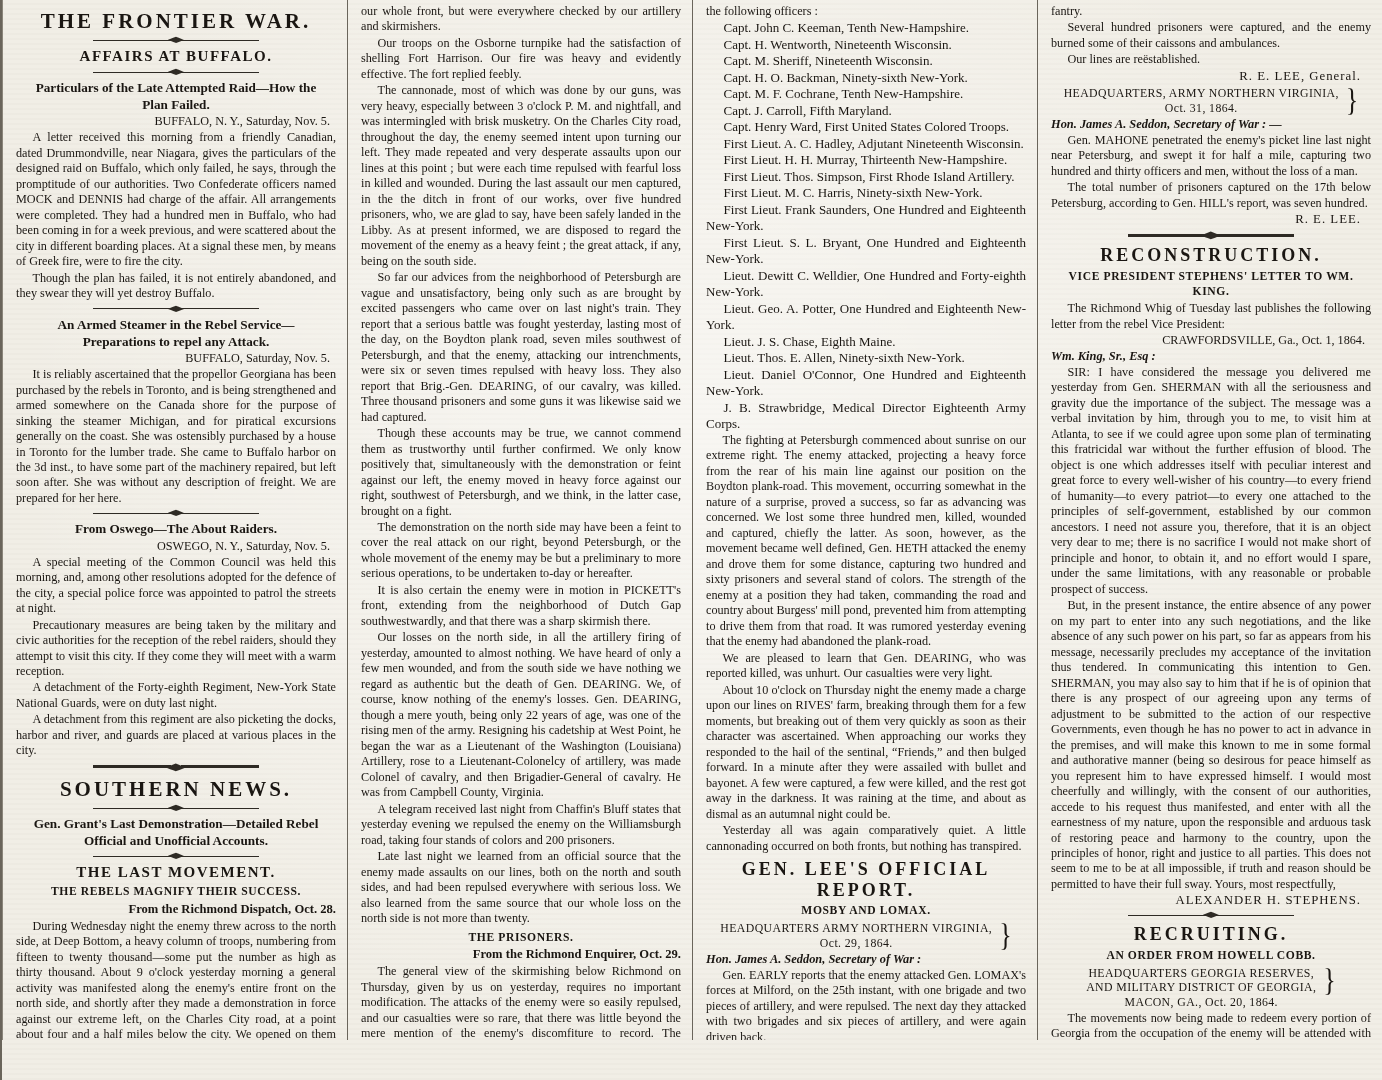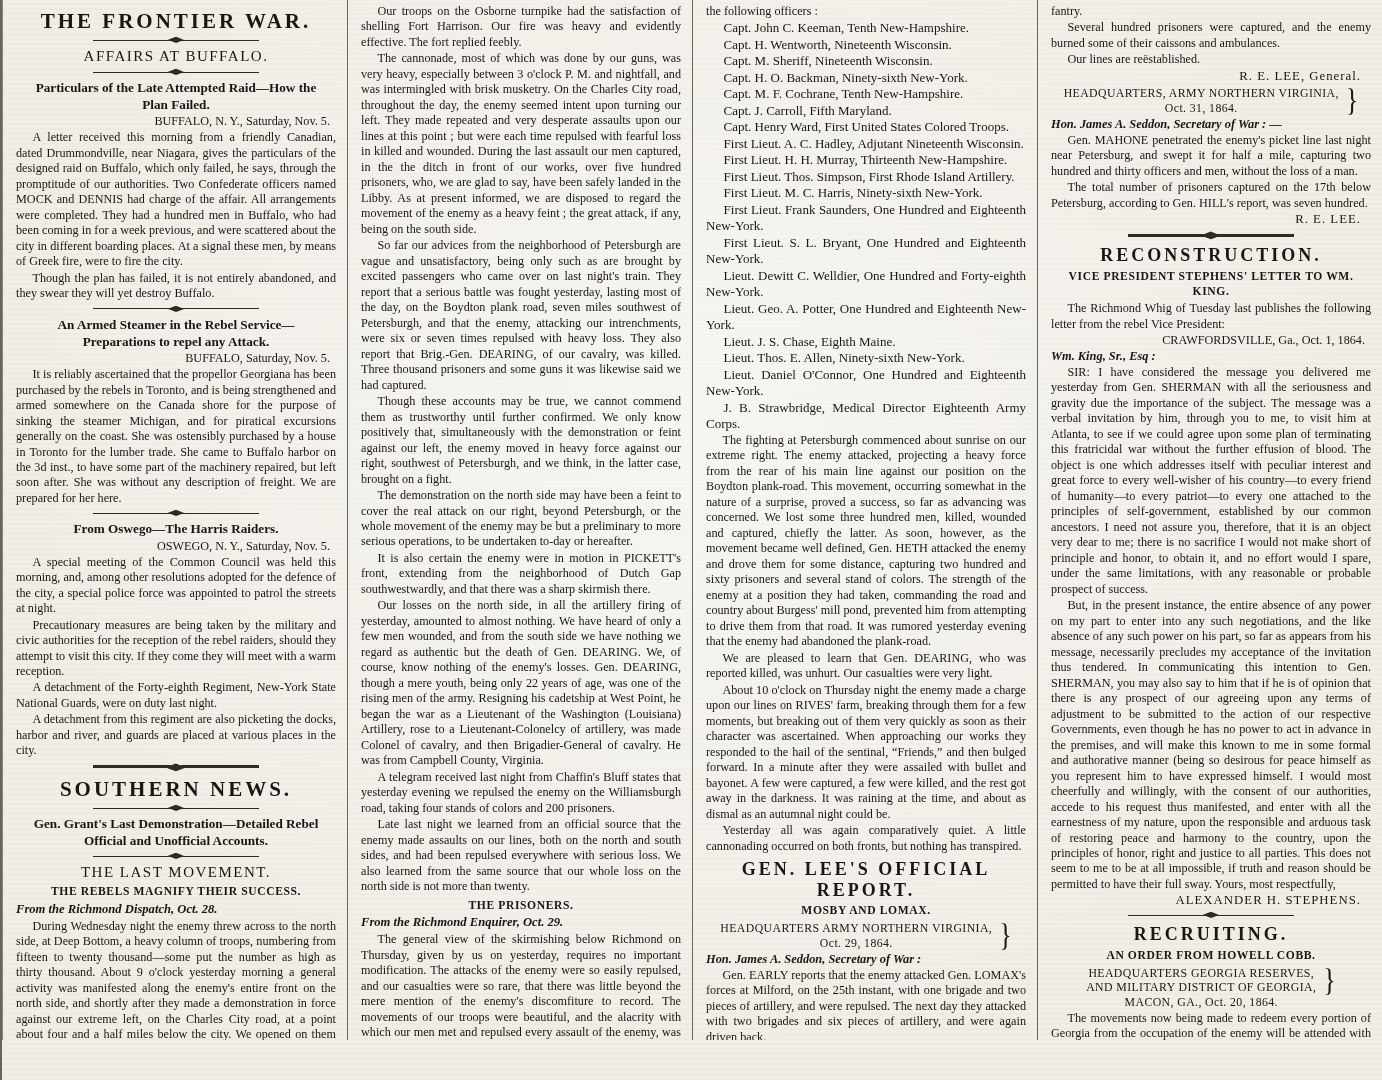--- a/index.html
+++ b/index.html
@@ -11,25 +11,25 @@
       repeating-linear-gradient(0deg, rgba(90,80,60,.025) 0 2px, rgba(0,0,0,0) 2px 5px);
     color:#1a1612;
     font-family:"Liberation Serif","DejaVu Serif",serif;
     display:grid;grid-template-columns:1fr 1fr 1fr 1fr;
     box-sizing:border-box;border-left:2px solid #6a655b;
   }
   .col{box-sizing:border-box;overflow:hidden;padding:4px 11px 0 13px;border-left:1px solid #6a655b;height:1040px;}
   .col:first-child{border-left:1px solid #8a857a;}
   
   .h-lg{font-size:21px;font-weight:bold;text-align:center;letter-spacing:3px;margin:5px 0 2px;line-height:1.15;}
-  .h-md{font-size:15px;font-weight:normal;text-align:center;letter-spacing:1.5px;margin:3px 0 1px;line-height:1.2;}
+  .h-md{font-size:15px;font-weight:bold;text-align:center;letter-spacing:1.5px;margin:3px 0 1px;line-height:1.2;}
   .h-sm{font-size:11.6px;font-weight:bold;text-align:center;letter-spacing:.6px;margin:4px 0 2px;line-height:1.25;}
   .crosshead{font-size:13.2px;font-weight:bold;text-align:center;margin:3px 6px 1px;line-height:1.3;}
   .dateline{font-size:12.2px;text-align:right;margin:0 6px 1px 0;}
-  .source{font-size:12.6px;font-style:italic;font-weight:bold;text-align:left;margin:1px 0 2px;}
+  .source{font-size:12.6px;font-weight:bold;text-align:right;margin:1px 0 2px;}
   .para{font-size:12.2px;line-height:1.27;text-align:justify;text-indent:1.35em;margin:0 0 1px;}
   .cont{text-indent:0;}
   .officer{font-size:13px;line-height:1.27;text-align:justify;text-indent:1.35em;margin:0;}
   .sig{font-size:12.8px;text-align:right;letter-spacing:1px;margin:1px 10px 2px 0;}
   .addr{font-size:12.4px;font-style:italic;font-weight:bold;margin:1px 0;}
   .hq{display:flex;justify-content:center;align-items:flex-start;gap:7px;margin:2px 0 1px;}
   .hq-lines{text-align:center;font-size:11.8px;letter-spacing:.4px;line-height:1.25;}
   .hq-brace{font-size:26px;font-weight:400;transform:scaleY(1.25);}
   
   .sep{display:flex;align-items:center;justify-content:center;margin:3px auto 3px;width:52%;}
@@ -65,21 +65,21 @@
         <span class="line"></span>
       </div>
       <h4 class="crosshead">An Armed Steamer in the Rebel Service—Preparations to repel any Attack.</h4>
       <p class="dateline">BUFFALO, Saturday, Nov. 5.</p>
       <p class="para">It is reliably ascertained that the propellor Georgiana has been purchased by the rebels in Toronto, and is being strengthened and armed somewhere on the Canada shore for the purpose of sinking the steamer Michigan, and for piratical excursions generally on the coast. She was ostensibly purchased by a house in Toronto for the lumber trade. She came to Buffalo harbor on the 3d inst., to have some part of the machinery repaired, but left soon after. She was without any description of freight. We are prepared for her here.</p>
       <div class="sep">
         <span class="line"></span>
         <span class="diamond">◆</span>
         <span class="line"></span>
       </div>
-      <h4 class="crosshead">From Oswego—The Harris Raiders.</h4>
+      <h4 class="crosshead">From Oswego—The About Raiders.</h4>
       <p class="dateline">OSWEGO, N. Y., Saturday, Nov. 5.</p>
       <p class="para">A special meeting of the Common Council was held this morning, and, among other resolutions adopted for the defence of the city, a special police force was appointed to patrol the streets at night.</p>
       <p class="para">Precautionary measures are being taken by the military and civic authorities for the reception of the rebel raiders, should they attempt to visit this city. If they come they will meet with a warm reception.</p>
       <p class="para">A detachment of the Forty-eighth Regiment, New-York State National Guards, were on duty last night.</p>
       <p class="para">A detachment from this regiment are also picketing the docks, harbor and river, and guards are placed at various places in the city.</p>
       <div class="sep bold">
         <span class="line"></span>
         <span class="diamond">◆</span>
         <span class="line"></span>
       </div>
@@ -94,20 +94,21 @@
         <span class="line"></span>
         <span class="diamond">◆</span>
         <span class="line"></span>
       </div>
       <h3 class="h-md">THE LAST MOVEMENT.</h3>
       <h4 class="h-sm">THE REBELS MAGNIFY THEIR SUCCESS.</h4>
       <p class="source">From the Richmond Dispatch, Oct. 28.</p>
       <p class="para">During Wednesday night the enemy threw across to the north side, at Deep Bottom, a heavy column of troops, numbering from fifteen to twenty thousand—some put the number as high as thirty thousand. About 9 o'clock yesterday morning a general activity was manifested along the enemy's entire front on the north side, and shortly after they made a demonstration in force against our extreme left, on the Charles City road, at a point about four and a half miles below the city. We opened on them with artillery at long range. Their skirmishers continued to advance and engage ours, but were repeatedly driven back. Later in the day they made a show of advancing on</p>
     </div>
   <div class="col">
+      <p class="para cont">our whole front, but were everywhere checked by our artillery and skirmishers.</p>
       <p class="para">Our troops on the Osborne turnpike had the satisfaction of shelling Fort Harrison. Our fire was heavy and evidently effective. The fort replied feebly.</p>
       <p class="para">The cannonade, most of which was done by our guns, was very heavy, especially between 3 o'clock P. M. and nightfall, and was intermingled with brisk musketry. On the Charles City road, throughout the day, the enemy seemed intent upon turning our left. They made repeated and very desperate assaults upon our lines at this point ; but were each time repulsed with fearful loss in killed and wounded. During the last assault our men captured, in the the ditch in front of our works, over five hundred prisoners, who, we are glad to say, have been safely landed in the Libby. As at present informed, we are disposed to regard the movement of the enemy as a heavy feint ; the great attack, if any, being on the south side.</p>
       <p class="para">So far our advices from the neighborhood of Petersburgh are vague and unsatisfactory, being only such as are brought by excited passengers who came over on last night's train. They report that a serious battle was fought yesterday, lasting most of the day, on the Boydton plank road, seven miles southwest of Petersburgh, and that the enemy, attacking our intrenchments, were six or seven times repulsed with heavy loss. They also report that Brig.-Gen. DEARING, of our cavalry, was killed. Three thousand prisoners and some guns it was likewise said we had captured.</p>
       <p class="para">Though these accounts may be true, we cannot commend them as trustworthy until further confirmed. We only know positively that, simultaneously with the demonstration or feint against our left, the enemy moved in heavy force against our right, southwest of Petersburgh, and we think, in the latter case, brought on a fight.</p>
       <p class="para">The demonstration on the north side may have been a feint to cover the real attack on our right, beyond Petersburgh, or the whole movement of the enemy may be but a preliminary to more serious operations, to be undertaken to-day or hereafter.</p>
       <p class="para">It is also certain the enemy were in motion in PICKETT's front, extending from the neighborhood of Dutch Gap southwestwardly, and that there was a sharp skirmish there.</p>
       <p class="para">Our losses on the north side, in all the artillery firing of yesterday, amounted to almost nothing. We have heard of only a few men wounded, and from the south side we have nothing we regard as authentic but the death of Gen. DEARING. We, of course, know nothing of the enemy's losses. Gen. DEARING, though a mere youth, being only 22 years of age, was one of the rising men of the army. Resigning his cadetship at West Point, he began the war as a Lieutenant of the Washington (Louisiana) Artillery, rose to a Lieutenant-Colonelcy of artillery, was made Colonel of cavalry, and then Brigadier-General of cavalry. He was from Campbell County, Virginia.</p>
       <p class="para">A telegram received last night from Chaffin's Bluff states that yesterday evening we repulsed the enemy on the Williamsburgh road, taking four stands of colors and 200 prisoners.</p>
       <p class="para">Late last night we learned from an official source that the enemy made assaults on our lines, both on the north and south sides, and had been repulsed everywhere with serious loss. We also learned from the same source that our whole loss on the north side is not more than twenty.</p>
       <h4 class="h-sm">THE PRISONERS.</h4>

